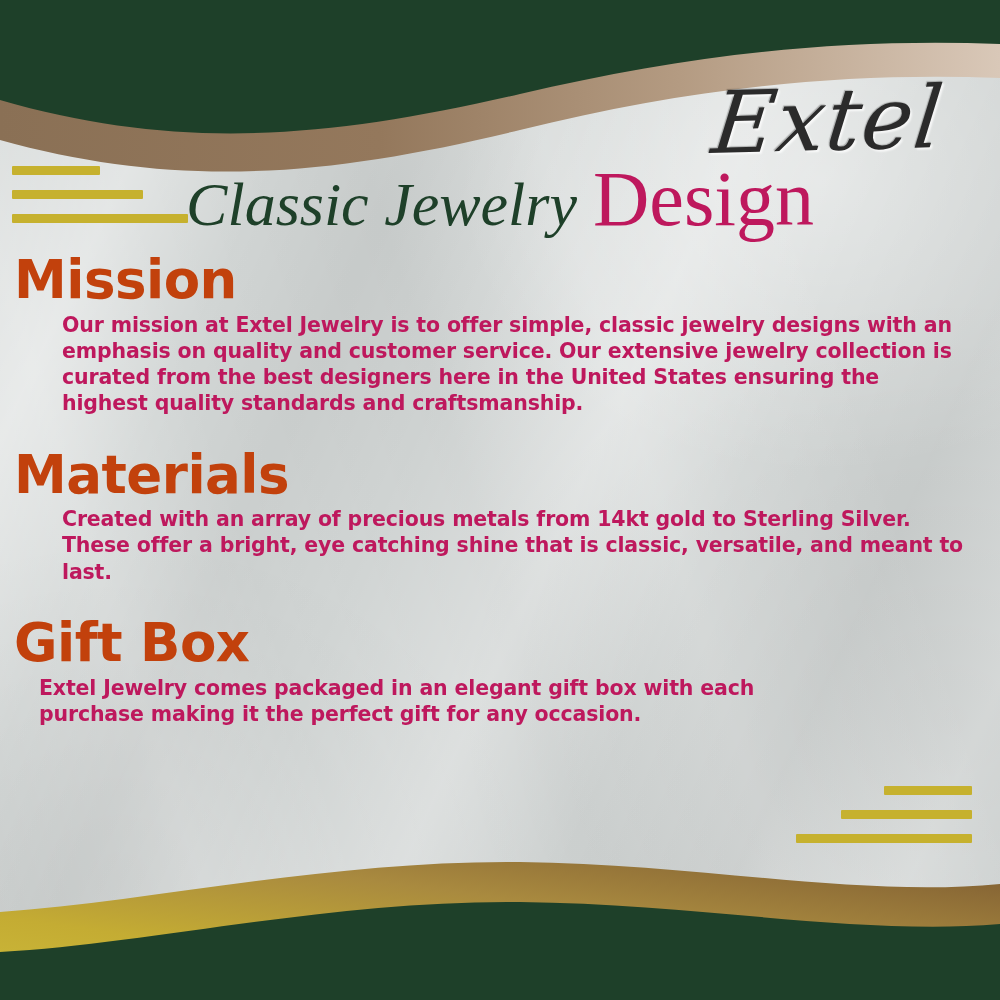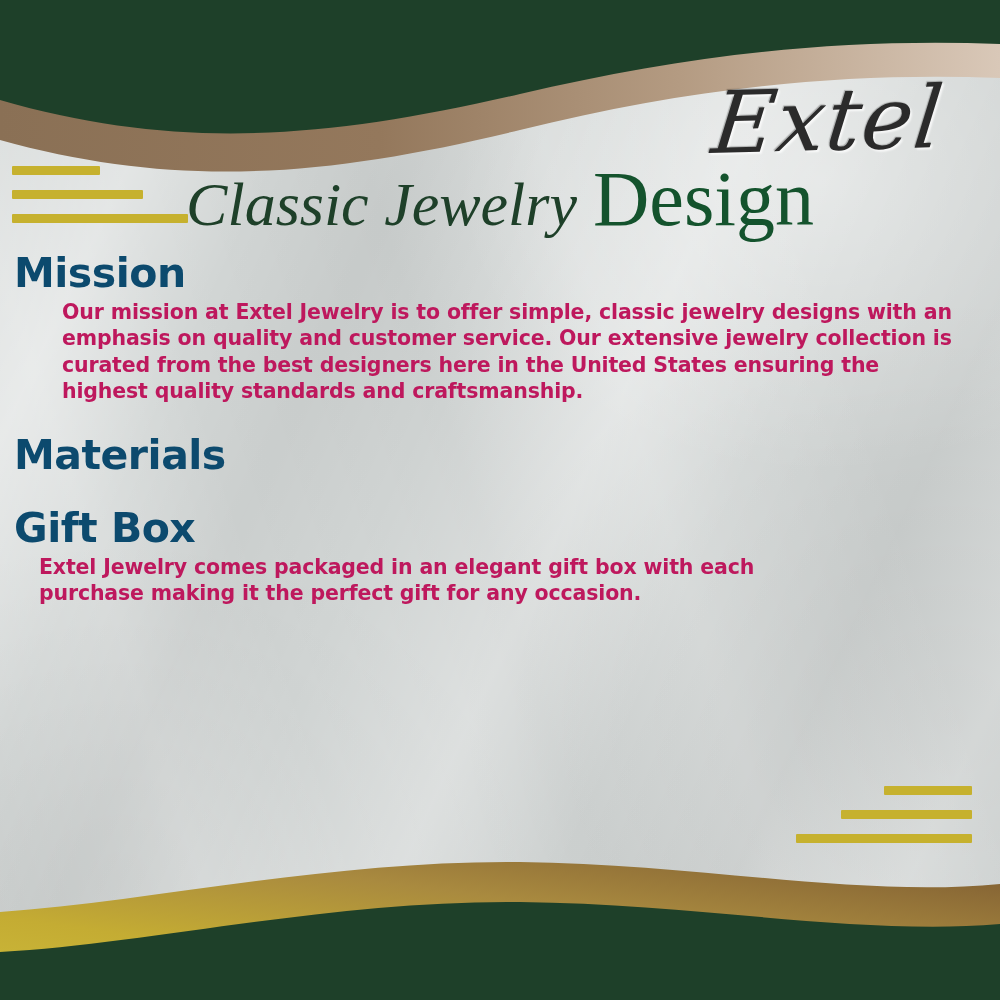--- a/index.html
+++ b/index.html
@@ -60,33 +60,33 @@
     font-family:"Liberation Serif", serif;
     font-style:italic;font-weight:400;
     font-size:62px;line-height:1;
     color:#1e4029;
     letter-spacing:0px;
   }
   .t-design{
     font-family:"Liberation Serif", serif;
     font-style:normal;font-weight:400;
     font-size:78px;line-height:1;
-    color:#14532d;
+    color:#be185d;
     letter-spacing:0px;
     margin-left:16px;
   }
 
   
   .sections{position:absolute;left:0;top:252px;width:1000px;z-index:7;}
   .section{margin:0 0 6px 0;}
   .s-head{
     font-family:"DejaVu Sans", sans-serif;
     font-weight:700;
-    color:#0c4a6e;
-    font-size:41px;
+    color:#c2410c;
+    font-size:53px;
     line-height:1.05;
     margin:0 0 4px 14px;
     letter-spacing:-0.5px;
   }
   .s-body{
     font-family:"DejaVu Sans", sans-serif;
     font-weight:600;
     color:#be185d;
     font-size:20.5px;
     line-height:1.28;
@@ -147,20 +147,21 @@
 
   <div class="sections">
 
     <div class="section sp-mission">
       <div class="s-head">Mission</div>
       <div class="s-body">Our mission at Extel Jewelry is to offer simple, classic jewelry designs with an emphasis on quality and customer service. Our extensive jewelry collection is curated from the best designers here in the United States ensuring the highest quality standards and craftsmanship.</div>
     </div>
 
     <div class="section sp-materials">
       <div class="s-head">Materials</div>
+      <div class="s-body">Created with an array of precious metals from 14kt gold to Sterling Silver. These offer a bright, eye catching shine that is classic, versatile, and meant to last.</div>
     </div>
 
 
     <div class="section">
       <div class="s-head">Gift Box</div>
       <div class="s-body" style="margin-right:220px;margin-left:39px;">Extel Jewelry comes packaged in an elegant gift box with each purchase making it the perfect gift for any occasion.</div>
     </div>
 
   </div>
 

